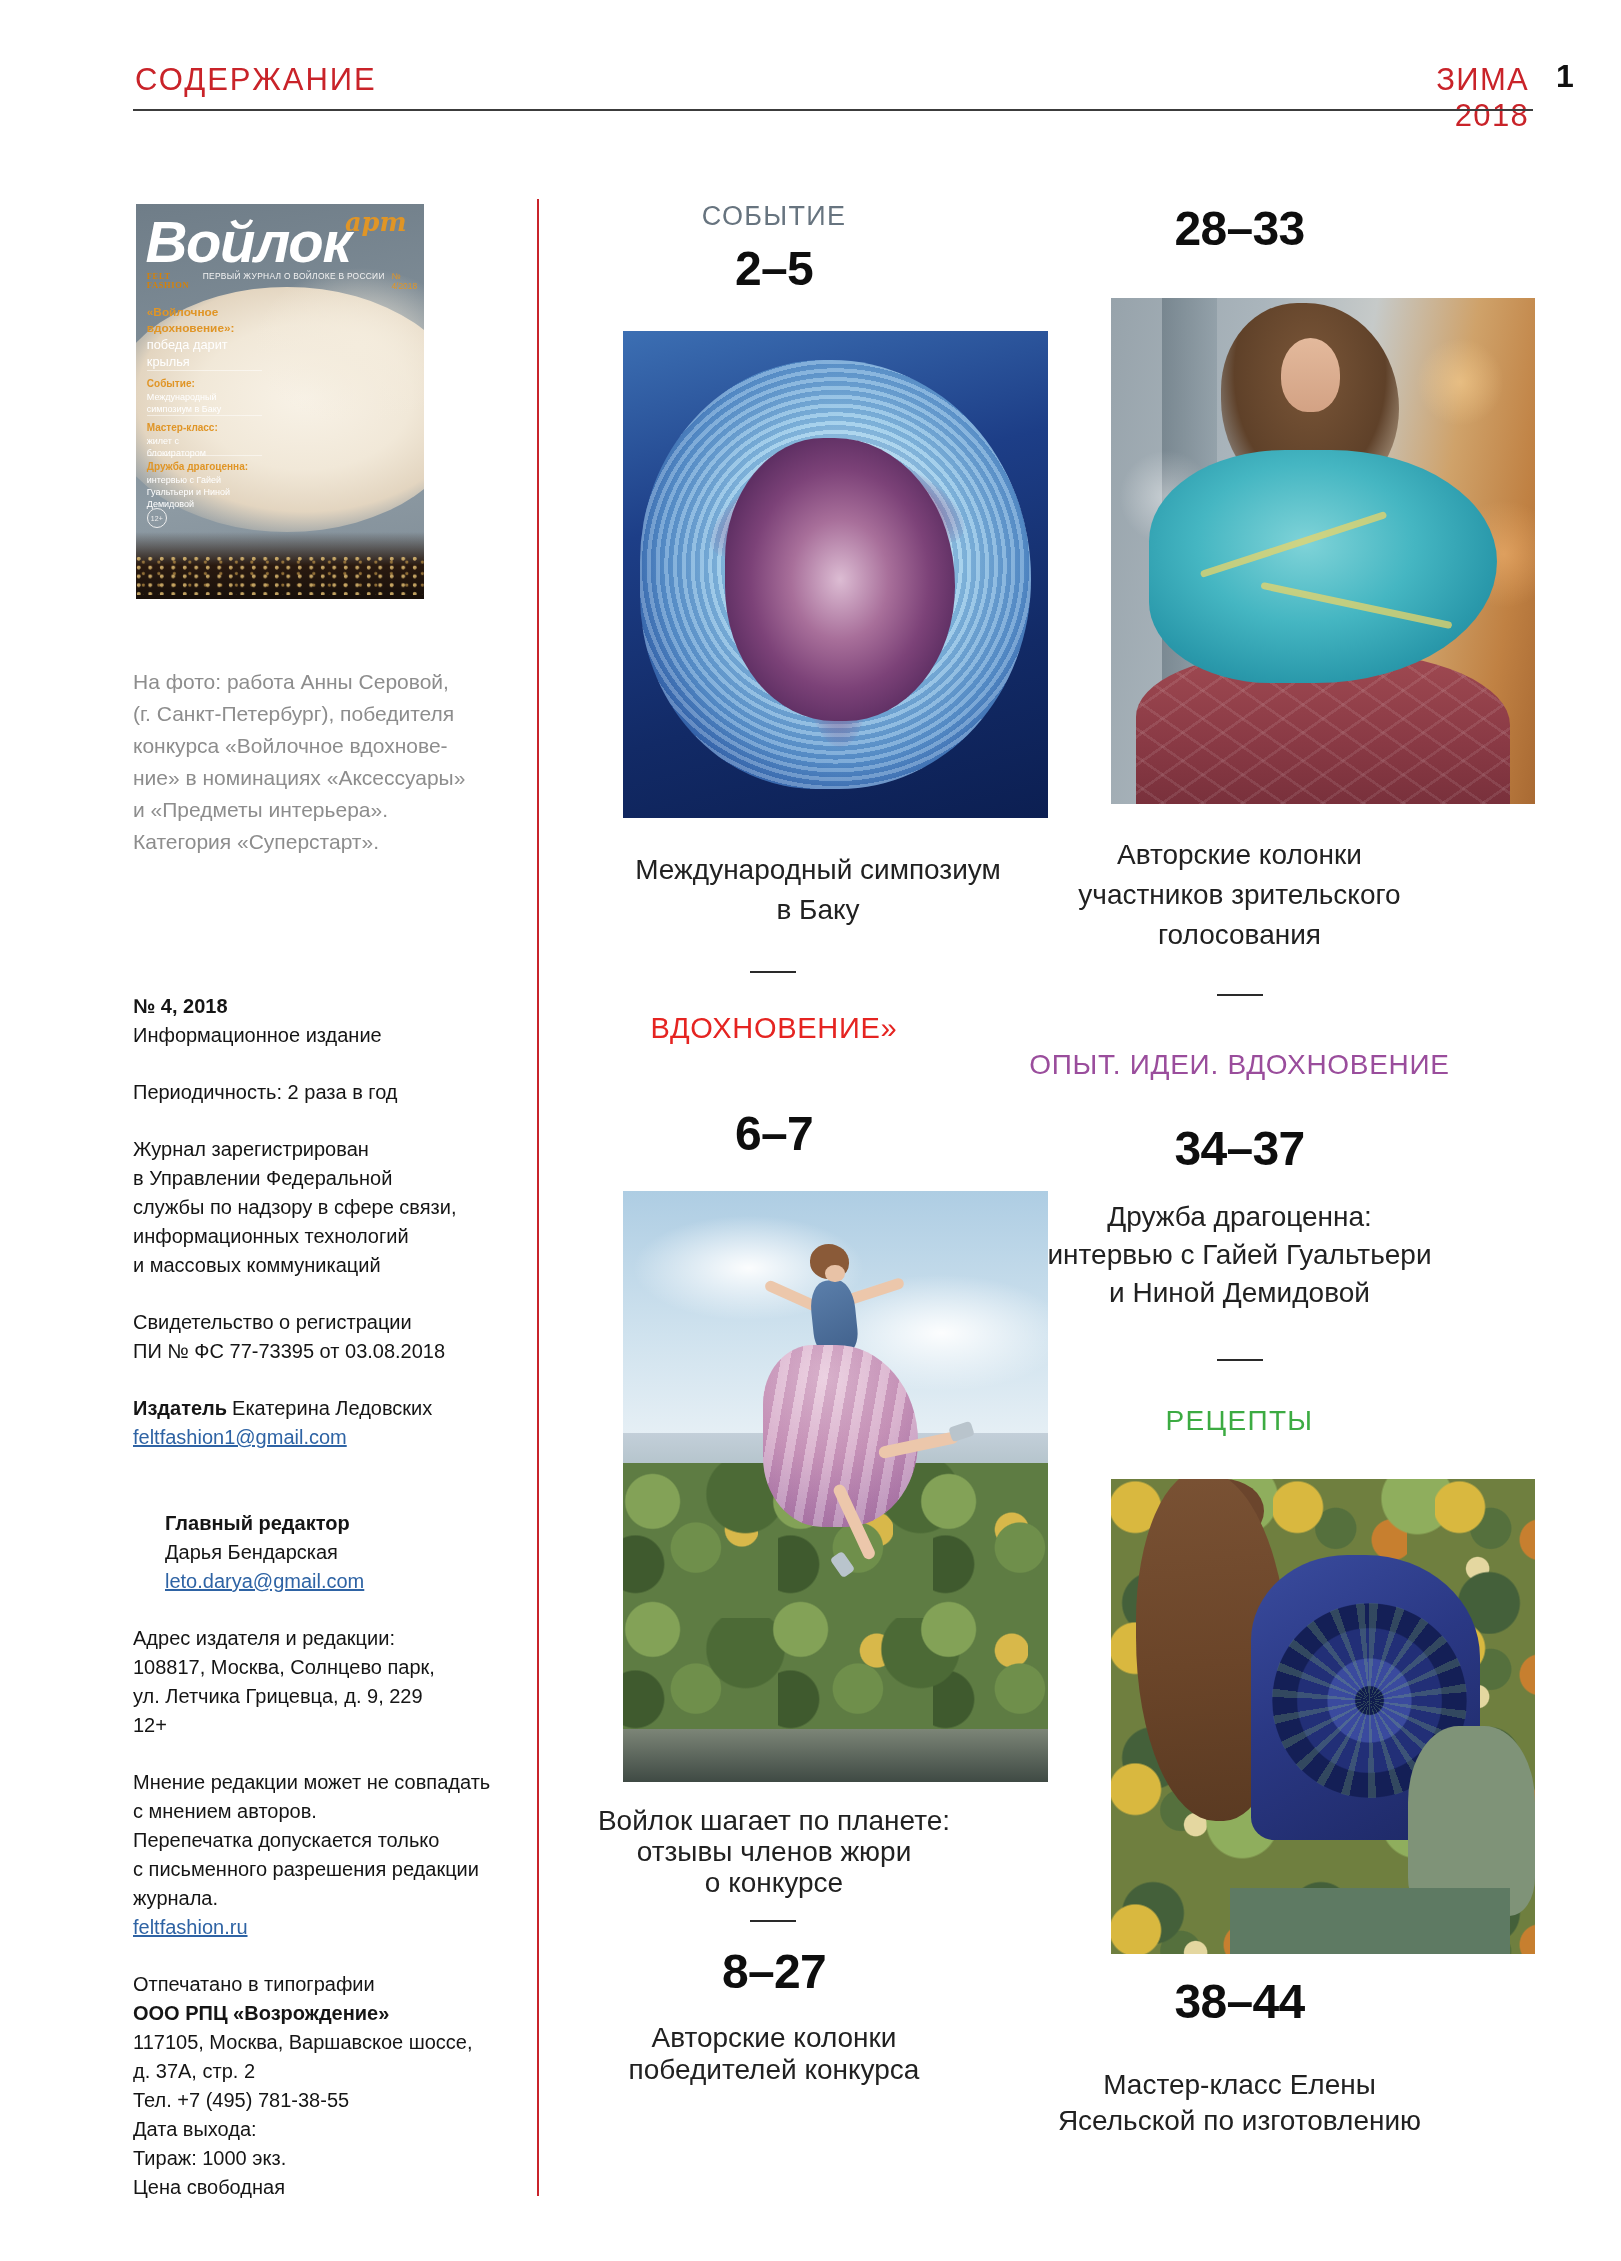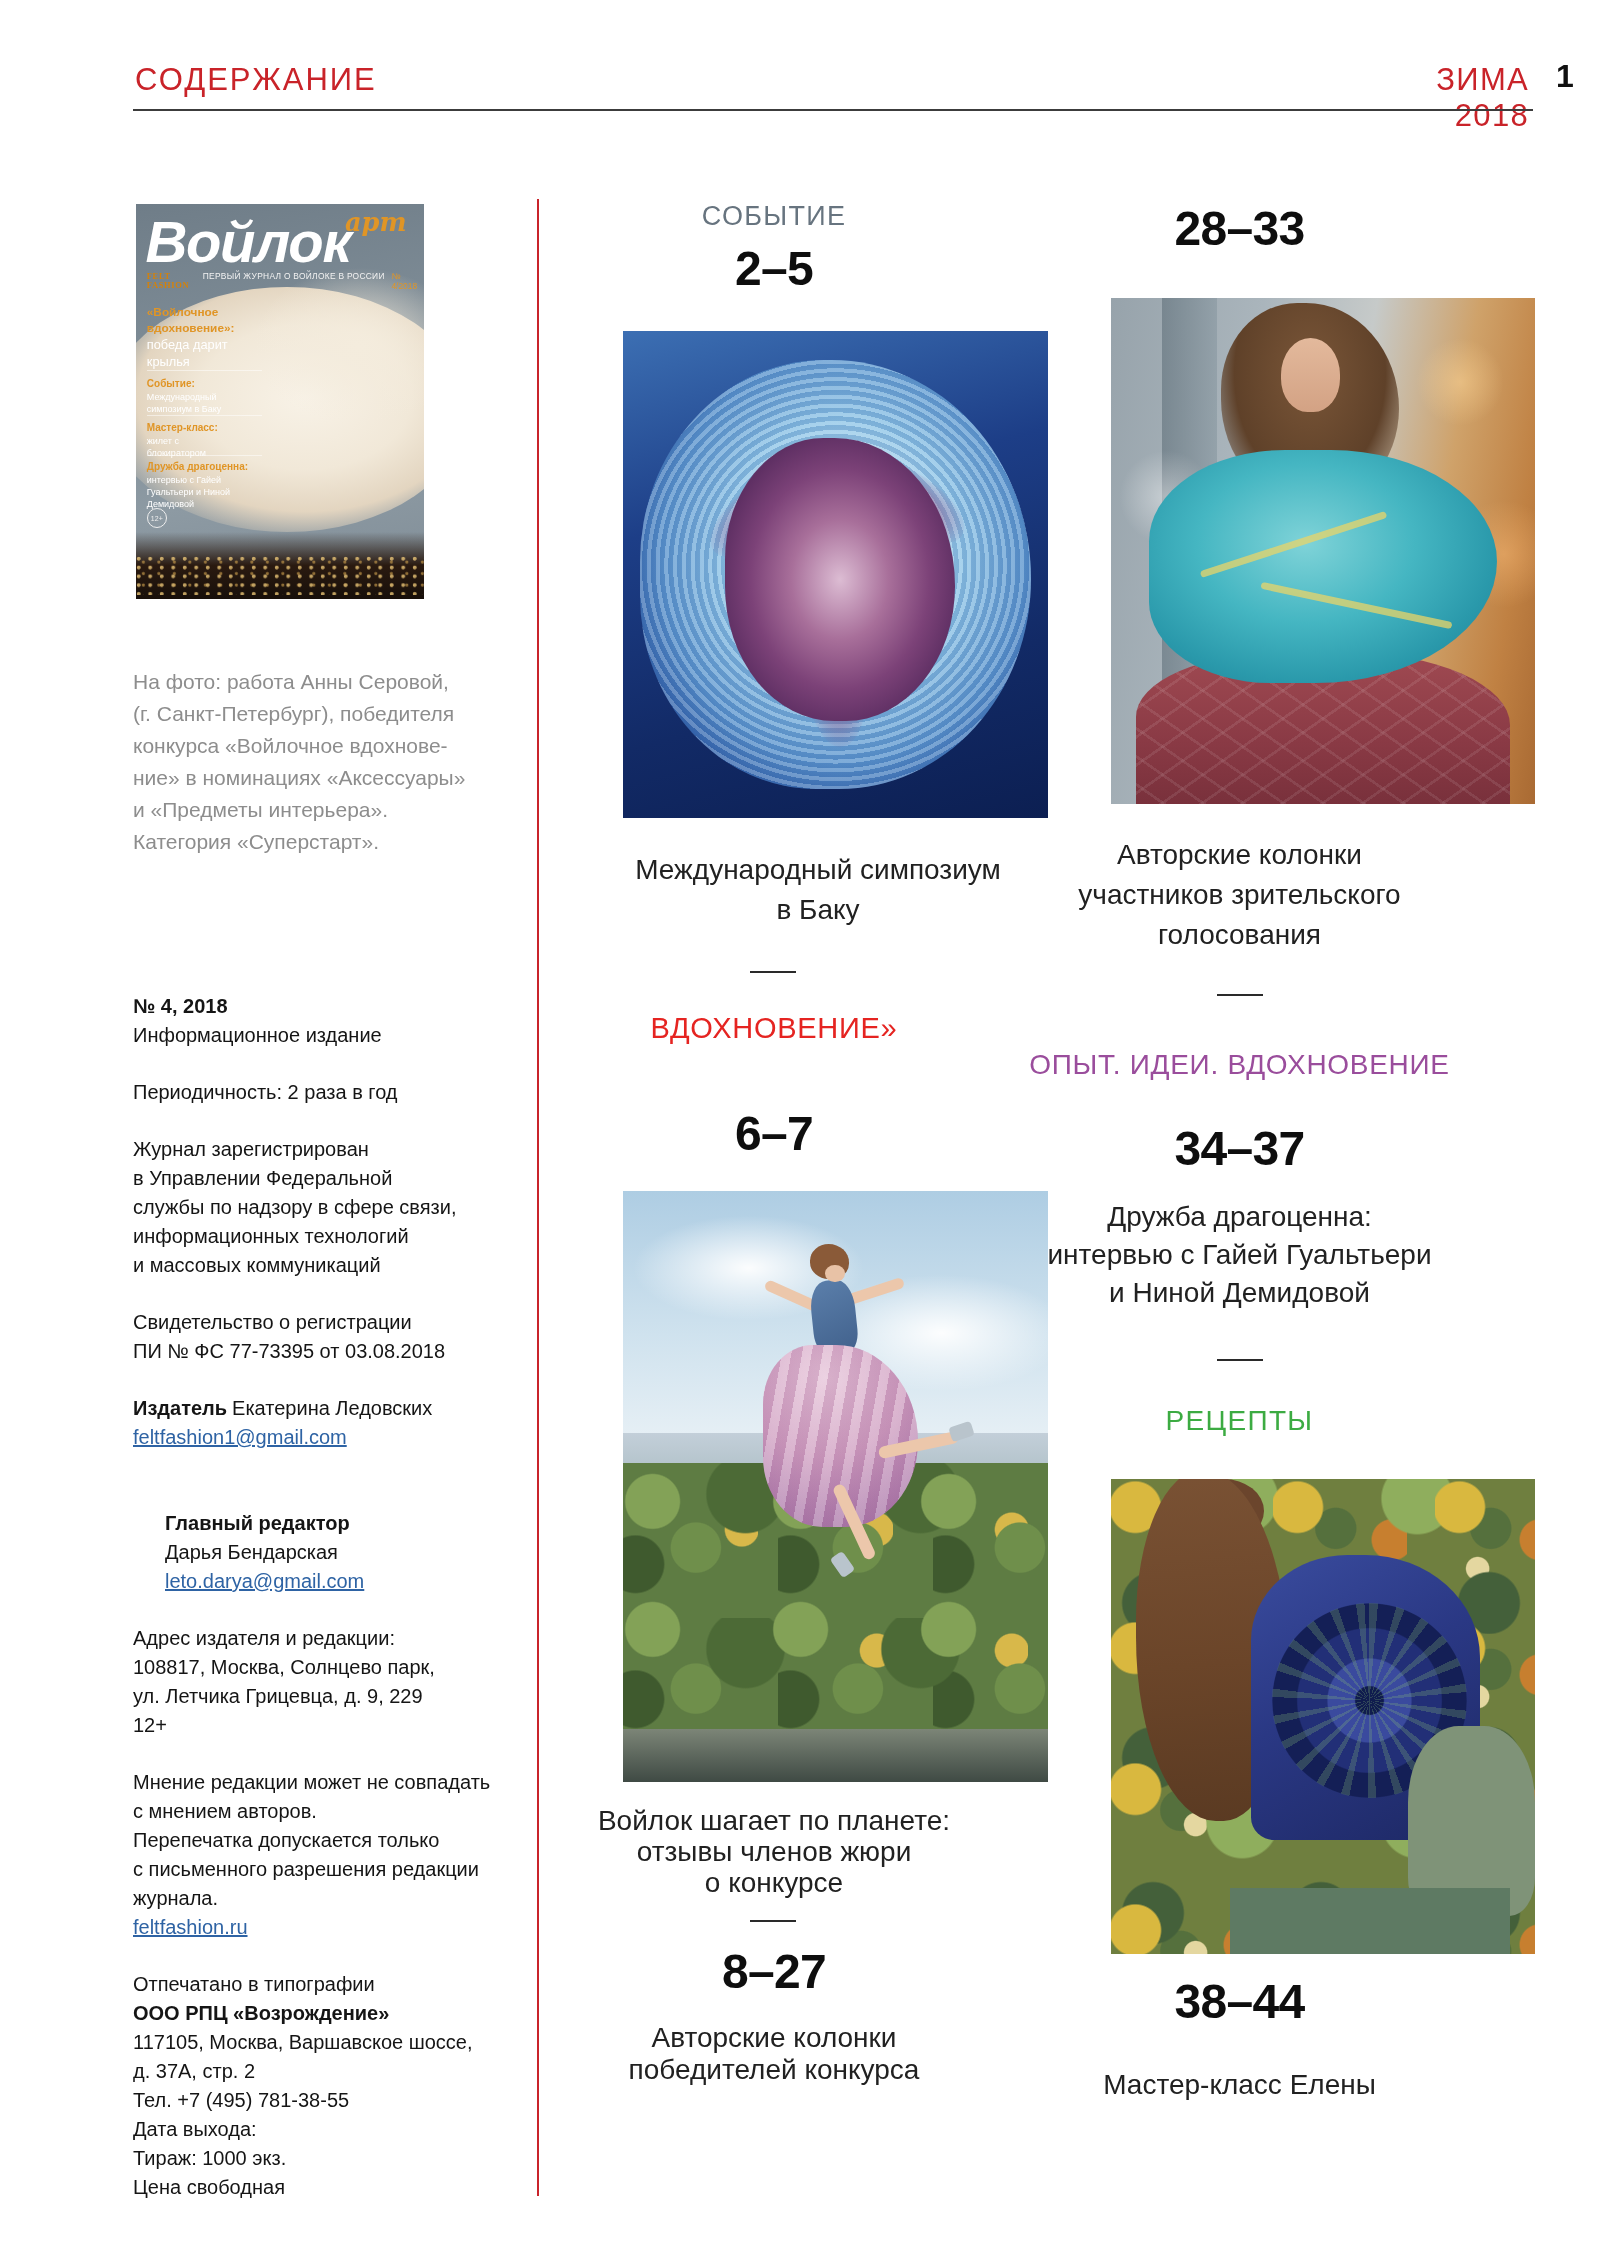--- a/index.html
+++ b/index.html
@@ -368,16 +368,17 @@
     <div class="vs-vest"></div>
     <div class="vs-rosette"></div>
     <div class="vs-cuts"></div>
     <div class="vs-sleeve"></div>
     <div class="vs-skirt"></div>
   </div>
 
   <div class="abs rgt-text pages" style="top:1974px;">38–44</div>
   <div class="abs rgt-text ttl" style="top:2067px;line-height:36px;">
     <div>Мастер-класс Елены</div>
+    <div>Ясельской по изготовлению</div>
   </div>
 
 </div>
 
 
 </body></html>

